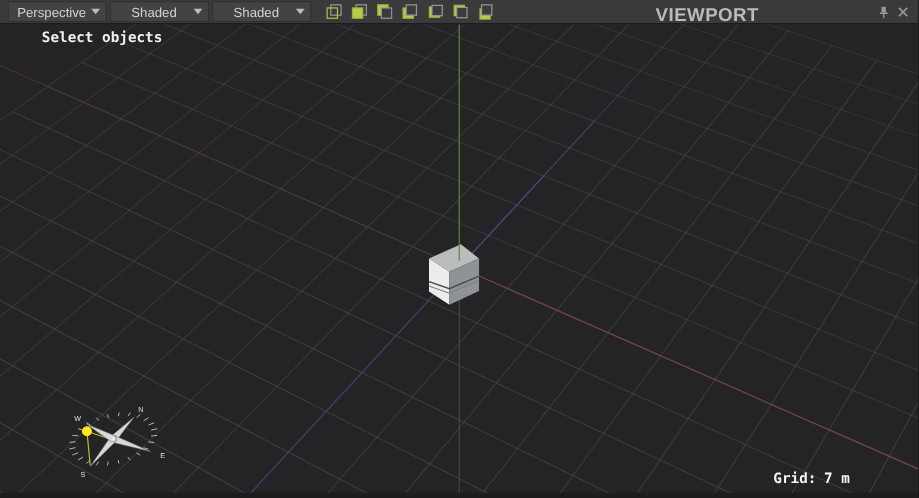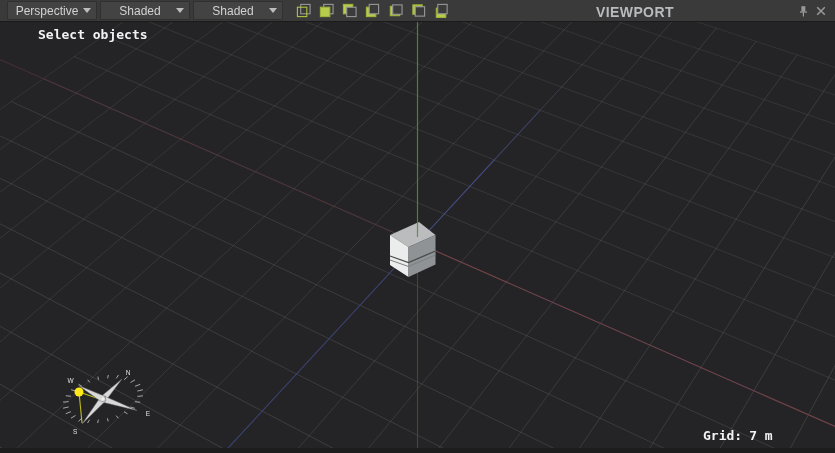--- a/index.html
+++ b/index.html
@@ -9,21 +9,21 @@
   .toolbar{position:absolute;left:0;top:0;width:835px;height:22px;background:#3a3a3a;
            border-bottom:1px solid #1a1a1a;box-sizing:border-box;display:flex;align-items:center;}
   .dd-row{display:flex;margin-left:7px;gap:3px;}
   .dd-btn{width:88px;height:17px;background:#434343;border:1px solid #303030;border-radius:1px;
           display:flex;align-items:center;justify-content:center;position:relative;cursor:default;}
   .dd-btn .lbl{font-size:12px;color:#d2d2d2;flex:1;text-align:center;padding-right:10px;}
   .caret{position:absolute;right:5px;top:6px;width:0;height:0;
          border-left:4px solid transparent;border-right:4px solid transparent;border-top:5px solid #bdbdbd;}
   .icon-row{display:flex;margin-left:12px;gap:7px;align-items:center;}
   .layout-btn{width:16px;height:16px;display:flex;align-items:center;justify-content:center;cursor:default;}
-  .panel-title{position:absolute;left:596px;top:4px;font-size:14px;font-weight:700;
+  .panel-title{position:absolute;left:596px;top:4px;font-size:17px;font-weight:700;
                color:#b8bcbe;letter-spacing:.4px;}
   .win-btn{position:absolute;top:3px;width:15px;height:16px;display:flex;align-items:center;justify-content:center;cursor:default;}
   #pinBtn{left:796px;} #closeBtn{left:813px;}
   
   #scene{position:absolute;left:0;top:22px;}
   .hud{position:absolute;font-family:"DejaVu Sans Mono",monospace;font-weight:700;
        color:#f2f2f2;font-size:13px;white-space:pre;}
   #prompt{left:10px;top:27px;margin-left:28px;}
   #gridHud{left:703px;top:428px;}
   #gridHud .val{margin-left:7px;}

